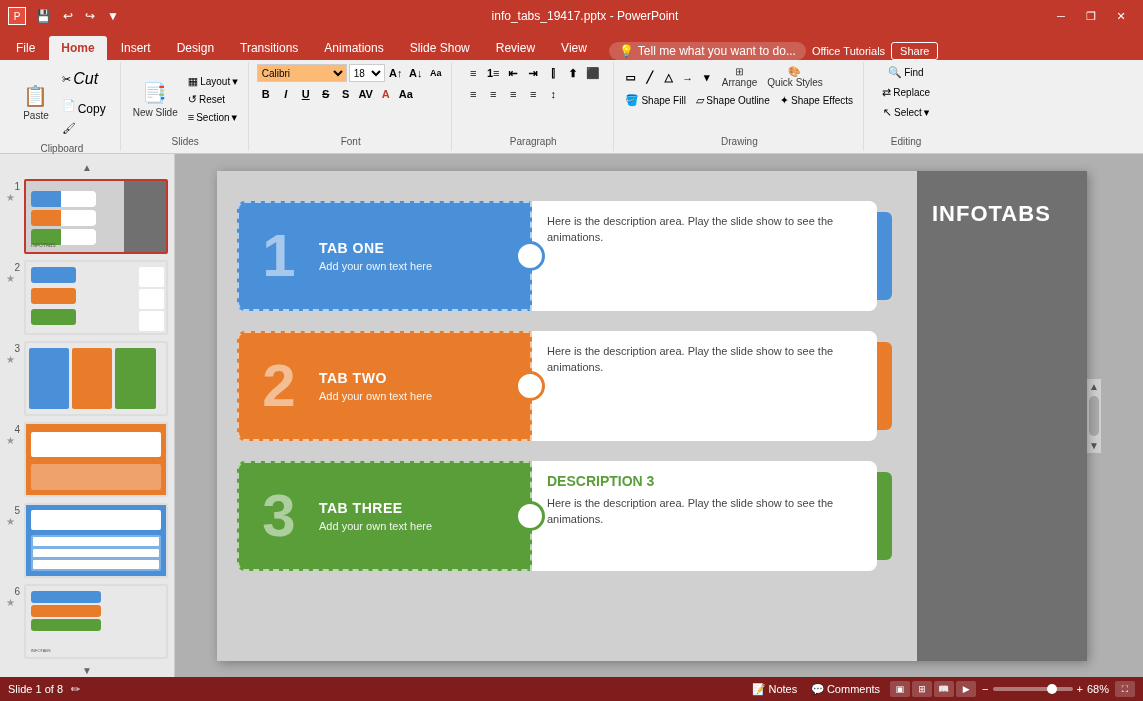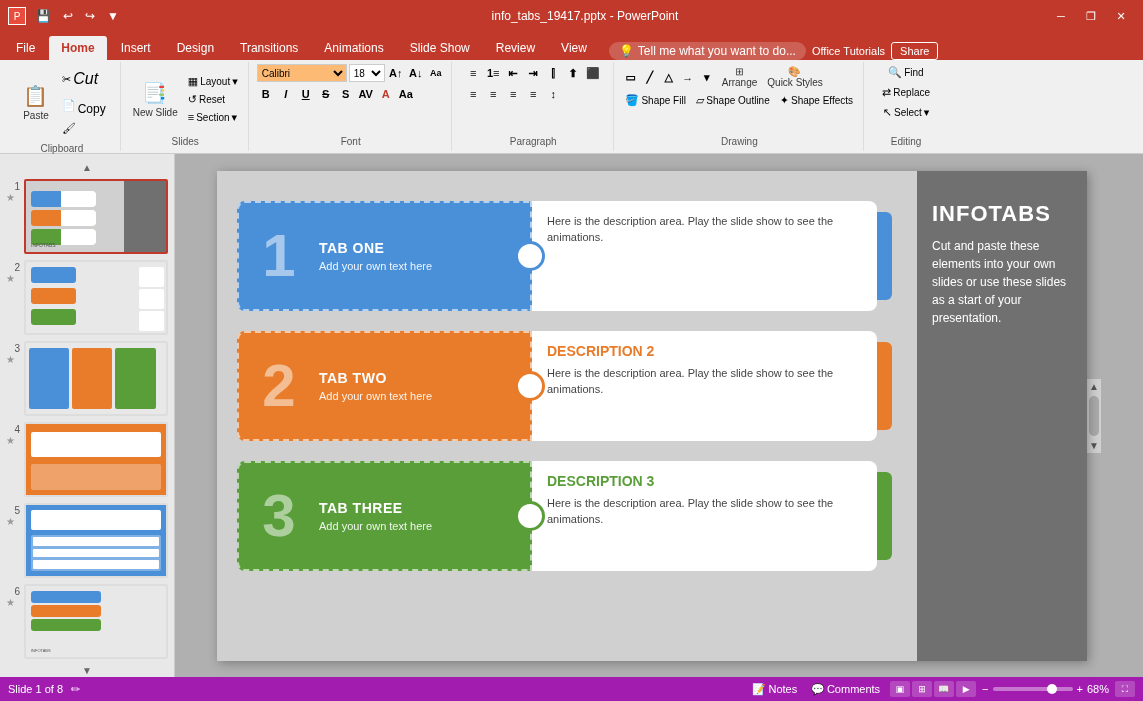--- a/index.html
+++ b/index.html
@@ -276,21 +276,21 @@
       right: -15px;
       top: 10%;
     }
     .tab-blue .tab-right-accent { background: #4a90d9; }
     .tab-orange .tab-right-accent { background: #e87c2a; }
     .tab-green .tab-right-accent { background: #5a9e3a; }
 
     
     .statusbar {
       height: 24px;
-      background: #a21caf;
+      background: #7f1d1d;
       display: flex;
       align-items: center;
       justify-content: space-between;
       padding: 0 8px;
       color: white;
       font-size: 11px;
     }
     .statusbar-left { display: flex; align-items: center; gap: 8px; }
     .statusbar-right { display: flex; align-items: center; gap: 6px; }
     .statusbar-view-btns { display: flex; gap: 2px; }
@@ -627,21 +627,20 @@
 
     <div style="text-align:center; font-size:10px; color:#666; cursor:pointer;">▼</div>
   </div>
 
   <div class="slide-canvas-area">
     <div class="slide">
       <div class="slide-main-bg"></div>
 
       <div class="slide-right-panel">
         <h2>INFOTABS</h2>
-        <p>Cut and paste these elements into your own slides or use these slides as a start of your presentation.</p>
       </div>
 
       <div class="tab-item tab-item-1 tab-blue">
         <div class="tab-left">
           <div class="tab-number">1</div>
           <div class="tab-text">
             <h3>TAB ONE</h3>
             <p>Add your own text here</p>
           </div>
           <div class="tab-connector"></div>
@@ -655,21 +654,20 @@
       <div class="tab-item tab-item-2 tab-orange">
         <div class="tab-left">
           <div class="tab-number">2</div>
           <div class="tab-text">
             <h3>TAB TWO</h3>
             <p>Add your own text here</p>
           </div>
           <div class="tab-connector"></div>
         </div>
         <div class="tab-right">
-          <h4>DESCRIPTION 2</h4>
           <p>Here is the description area. Play the slide show to see the animations.</p>
           <div class="tab-right-accent"></div>
         </div>
       </div>
 
       <div class="tab-item tab-item-3 tab-green">
         <div class="tab-left">
           <div class="tab-number">3</div>
           <div class="tab-text">
             <h3>TAB THREE</h3>

